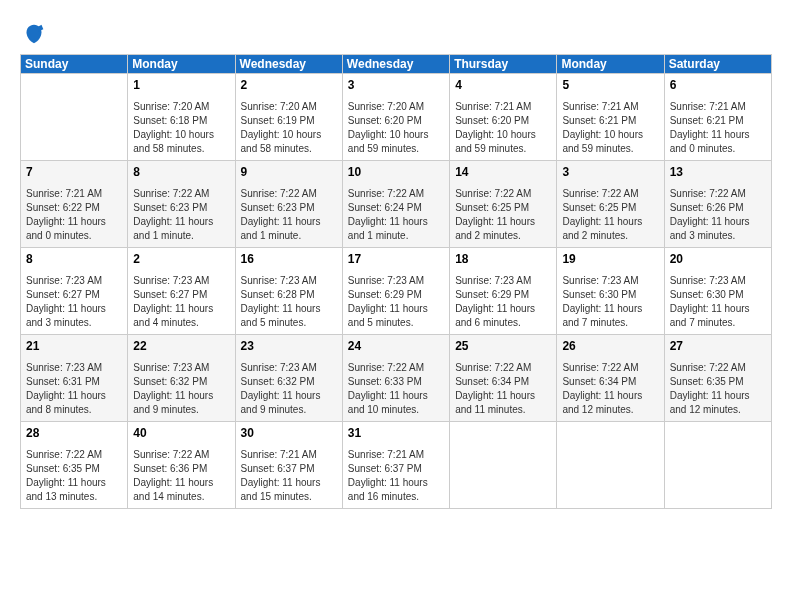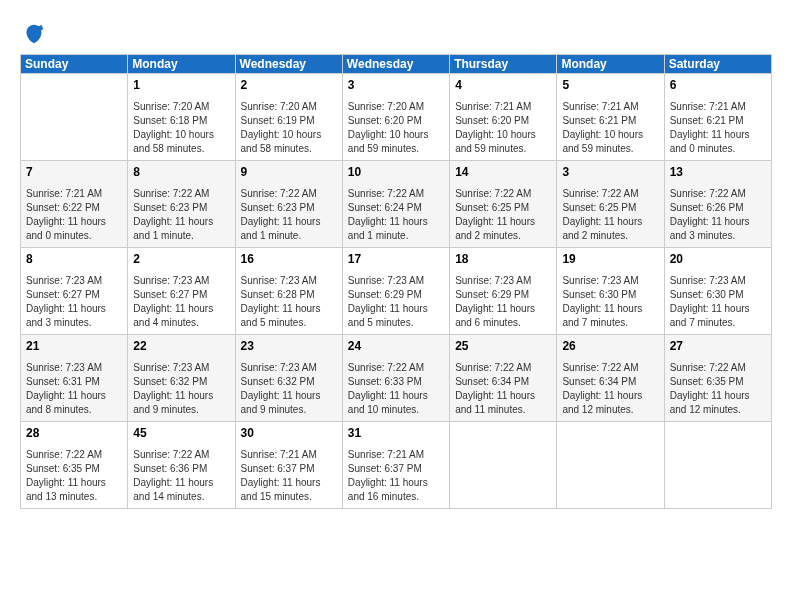--- a/index.html
+++ b/index.html
@@ -319,21 +319,21 @@
       </tr>
       <tr>
         <td>
           <span class="day-number">28</span>
           <div class="day-info" style="white-space: pre-line;">Sunrise: 7:22 AM
 Sunset: 6:35 PM
 Daylight: 11 hours
 and 13 minutes.</div>
         </td>
         <td>
-          <span class="day-number">45</span>
+          <span class="day-number">40</span>
           <div class="day-info" style="white-space: pre-line;">Sunrise: 7:22 AM
 Sunset: 6:36 PM
 Daylight: 11 hours
 and 14 minutes.</div>
         </td>
         <td>
           <span class="day-number">30</span>
           <div class="day-info" style="white-space: pre-line;">Sunrise: 7:21 AM
 Sunset: 6:37 PM
 Daylight: 11 hours

